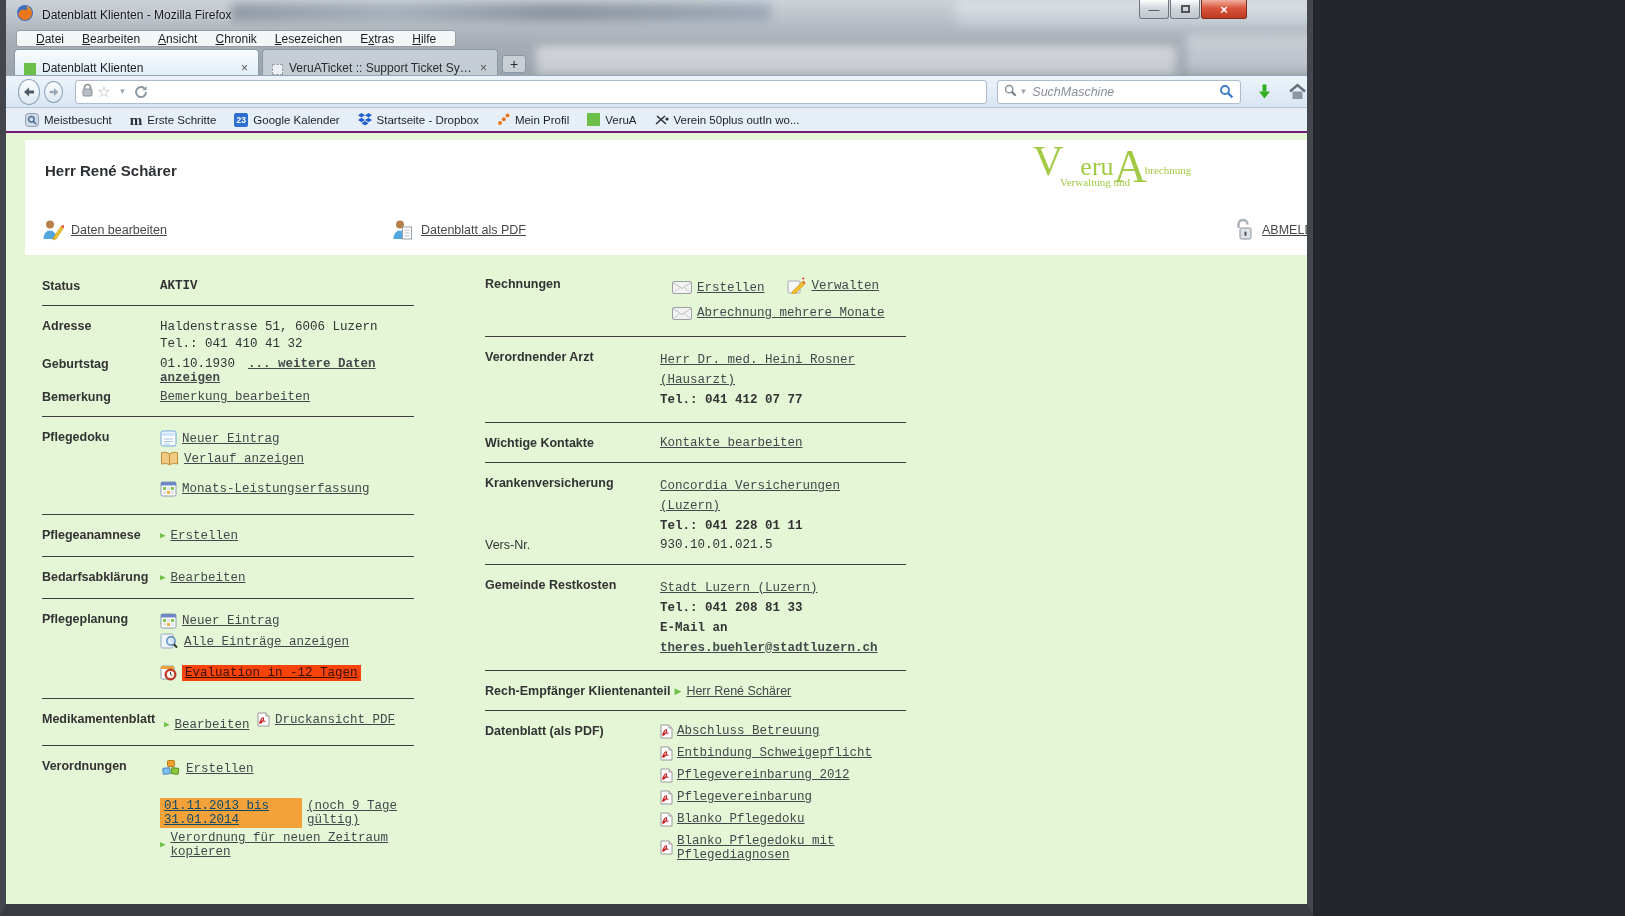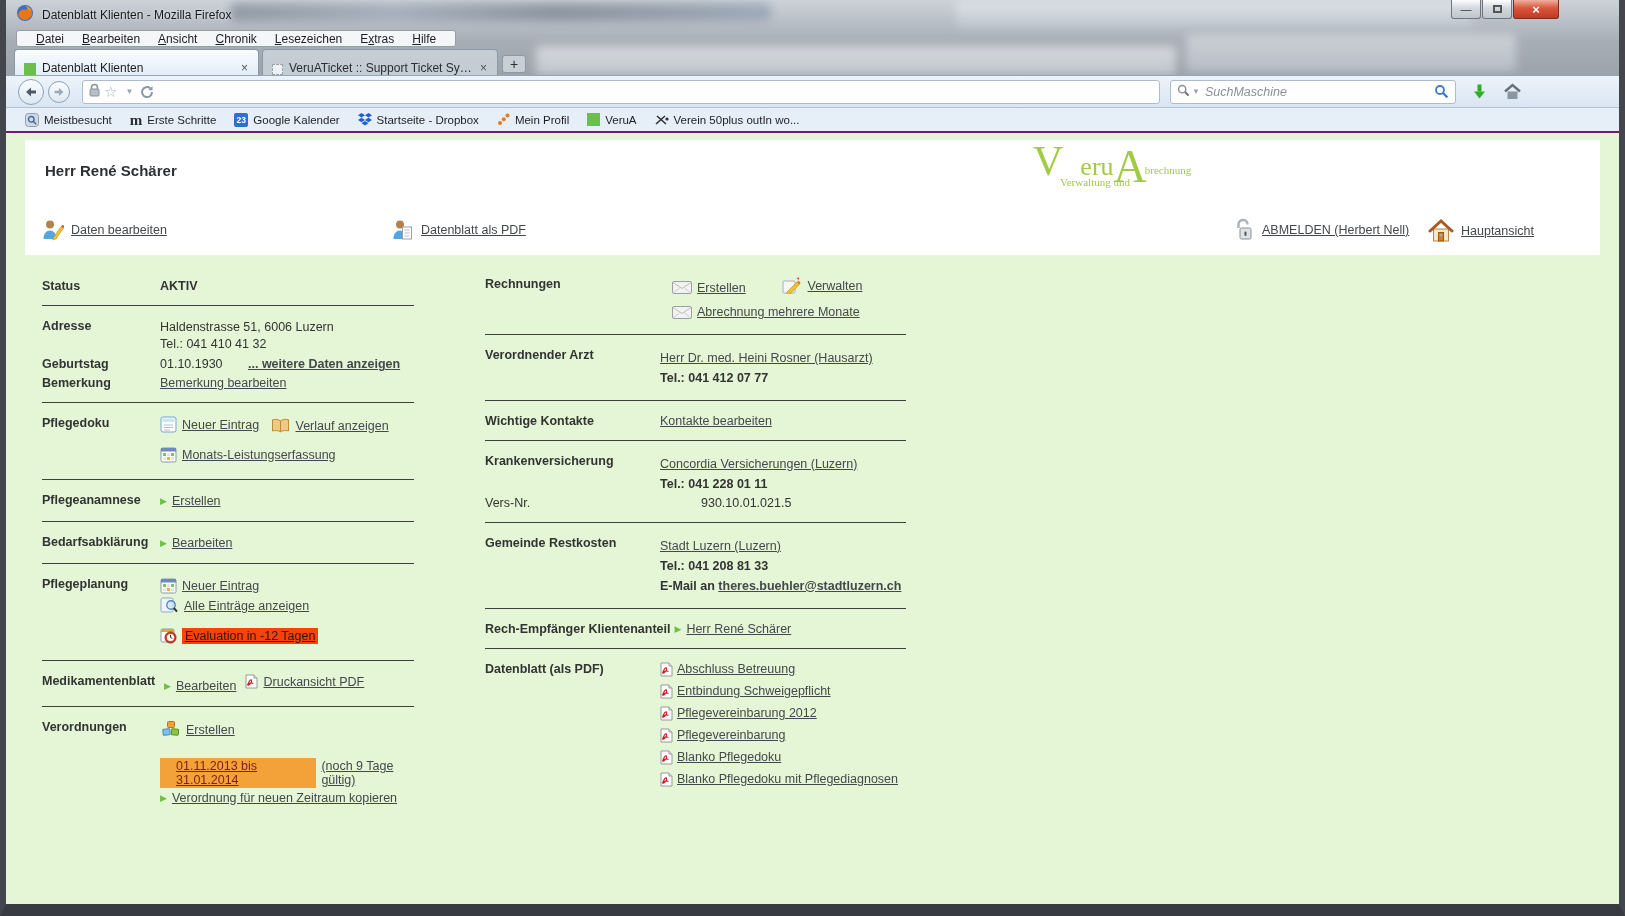--- a/index.html
+++ b/index.html
@@ -1,18 +1,18 @@
 <!DOCTYPE html>
 <html><head>
 <meta charset="utf-8">
 <style>
   *{margin:0;padding:0;box-sizing:border-box;}
   html,body{background:#23262b;}
   body{font-family:"Liberation Sans",sans-serif;}
-  .window{position:relative;width:1625px;height:916px;overflow:hidden;
+  .window{position:relative;width:1313px;height:916px;overflow:hidden;
     border-left:6px solid #43474d;border-right:6px solid #43474d;border-bottom:12px solid #383c42;
     background:#e4f6d6;}
   
   .chrome-top{position:relative;height:75px;background:linear-gradient(#ccd2d8,#a8aeb6 55%,#9ba2aa);overflow:hidden;}
   .blur-blob{position:absolute;filter:blur(5px);border-radius:4px;}
   .blob-a{left:225px;top:3px;width:540px;height:18px;background:linear-gradient(90deg,#5a6474,#8795a8 30%,#4d5868 60%,#7888a0);opacity:.45;}
   .blob-b{left:950px;top:1px;width:515px;height:26px;background:linear-gradient(#eef2f6,#c2ccd6);opacity:.6;}
   .blob-c{left:530px;top:46px;width:640px;height:29px;background:linear-gradient(#e4e7ea,#cfd3d8);opacity:.75;}
   .blob-d{left:1180px;top:34px;width:330px;height:38px;background:linear-gradient(#dde2e8,#c6ccd4);opacity:.65;}
   .titlebar{position:absolute;left:0;top:0;width:100%;height:30px;display:flex;align-items:center;}
@@ -79,26 +79,26 @@
   .lnk{color:#45484b;text-decoration:underline;cursor:pointer;}
   .lnk.b{font-weight:bold;}
   .sep{border-top:1px solid #3e3e3e;height:0;}
   .col-left{position:absolute;left:36px;top:140px;width:372px;}
   .col-right{position:absolute;left:479px;top:140px;width:421px;}
   .row{display:flex;align-items:flex-start;}
   .lbl{font-weight:bold;color:#333;flex:0 0 auto;}
   .col-left .lbl{width:118px;}
   .col-right .lbl{width:175px;}
   .lbl.plain{font-weight:normal;}
-  .val{flex:1;}
+  .val{flex:1;font-family:Liberation Mono, monospace;}
   .ln{line-height:17px;}
   .igroup{display:inline-flex;align-items:center;gap:5px;}
   .play{color:#6fbf44;font-size:9px;line-height:12px;}
   .hl-red{background:#f5430b;color:#3a1000;padding:1px 3px;text-decoration:underline;cursor:pointer;}
-  .hl-orange{background:#f3a23a;color:#7f1d1d;padding:1px 16px;text-decoration:underline;cursor:pointer;}
+  .hl-orange{background:#f3a23a;color:#0c4a6e;padding:1px 4px;text-decoration:underline;cursor:pointer;}
   .ic{vertical-align:middle;flex:0 0 auto;}
   .doc-item{display:flex;align-items:center;gap:4px;margin-bottom:7px;}
 </style>
 </head>
 <body>
 
 <div class="window">
 
   <div class="chrome-top">
     <div class="blur-blob blob-a"></div>
@@ -503,21 +503,21 @@
         <span class="lbl">Wichtige Kontakte</span>
         <span class="val"><span class="lnk">Kontakte bearbeiten</span></span>
       </div>
       <div class="sep" style="margin:12px 0 13px;"></div>
 
       <div class="row">
         <span class="lbl">Krankenversicherung</span>
         <span class="val" style="line-height:20px;"><span class="lnk">Concordia Versicherungen (Luzern)</span><br>
         <span style="font-weight:bold;">Tel.: 041 228 01 11</span></span>
       </div>
-      <div class="row" style="margin-top:2px;gap:41px;">
+      <div class="row" style="margin-top:2px;">
         <span class="lbl plain">Vers-Nr.</span>
         <span class="val">930.10.01.021.5</span>
       </div>
       <div class="sep" style="margin:12px 0 13px;"></div>
 
       <div class="row">
         <span class="lbl">Gemeinde Restkosten</span>
         <span class="val" style="line-height:20px;"><span class="lnk">Stadt Luzern (Luzern)</span><br>
         <span style="font-weight:bold;">Tel.: 041 208 81 33</span><br>
         <span style="font-weight:bold;"><span>E-Mail an </span><span class="lnk b">theres.buehler@stadtluzern.ch</span></span></span>

